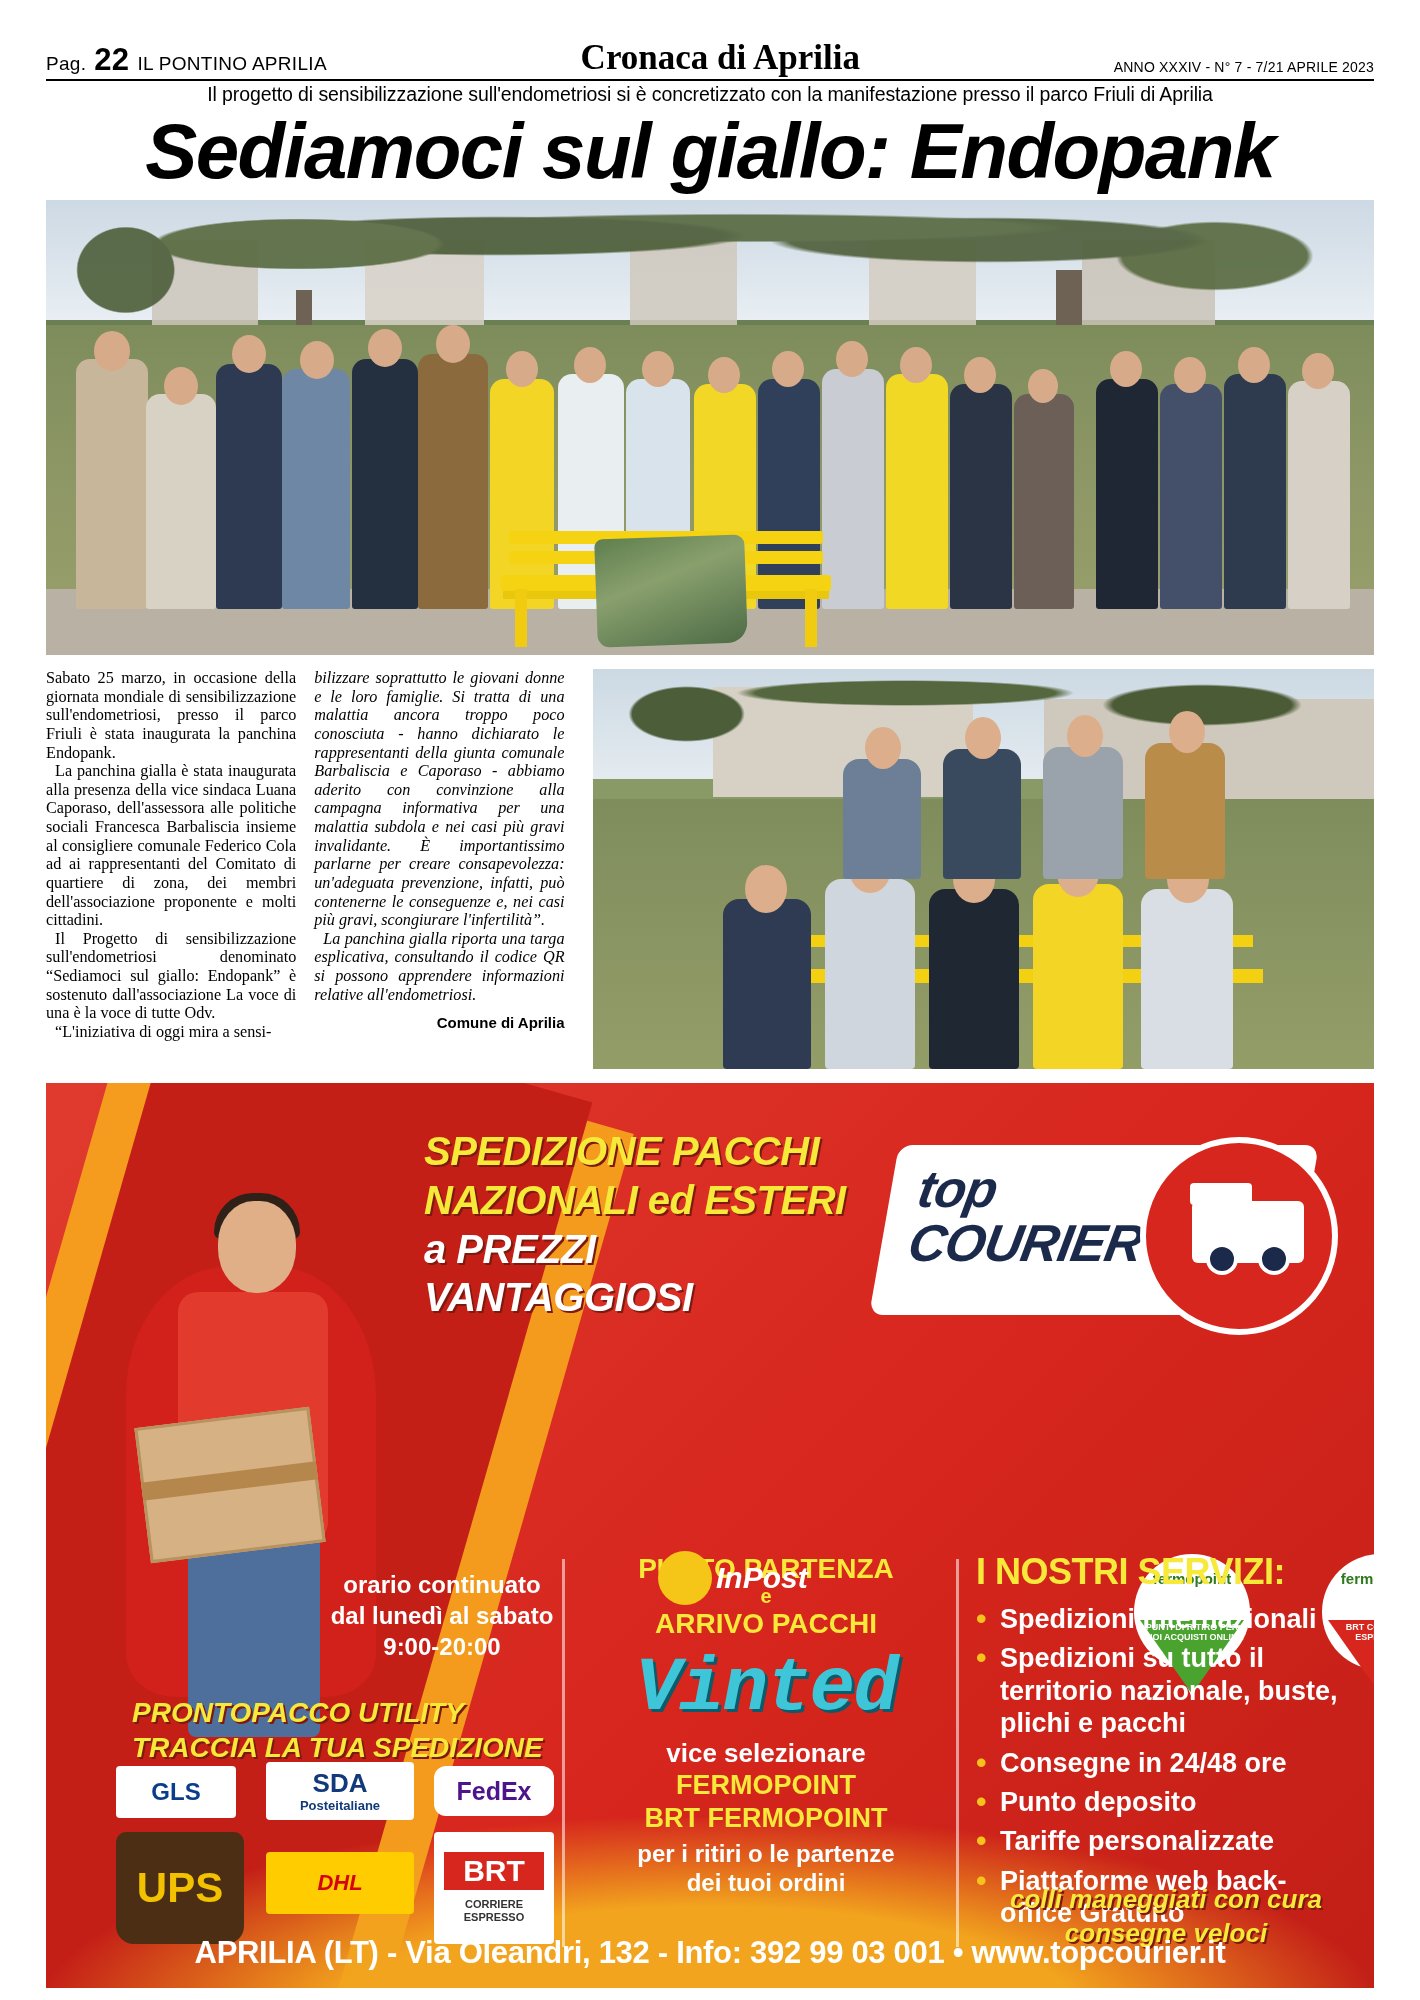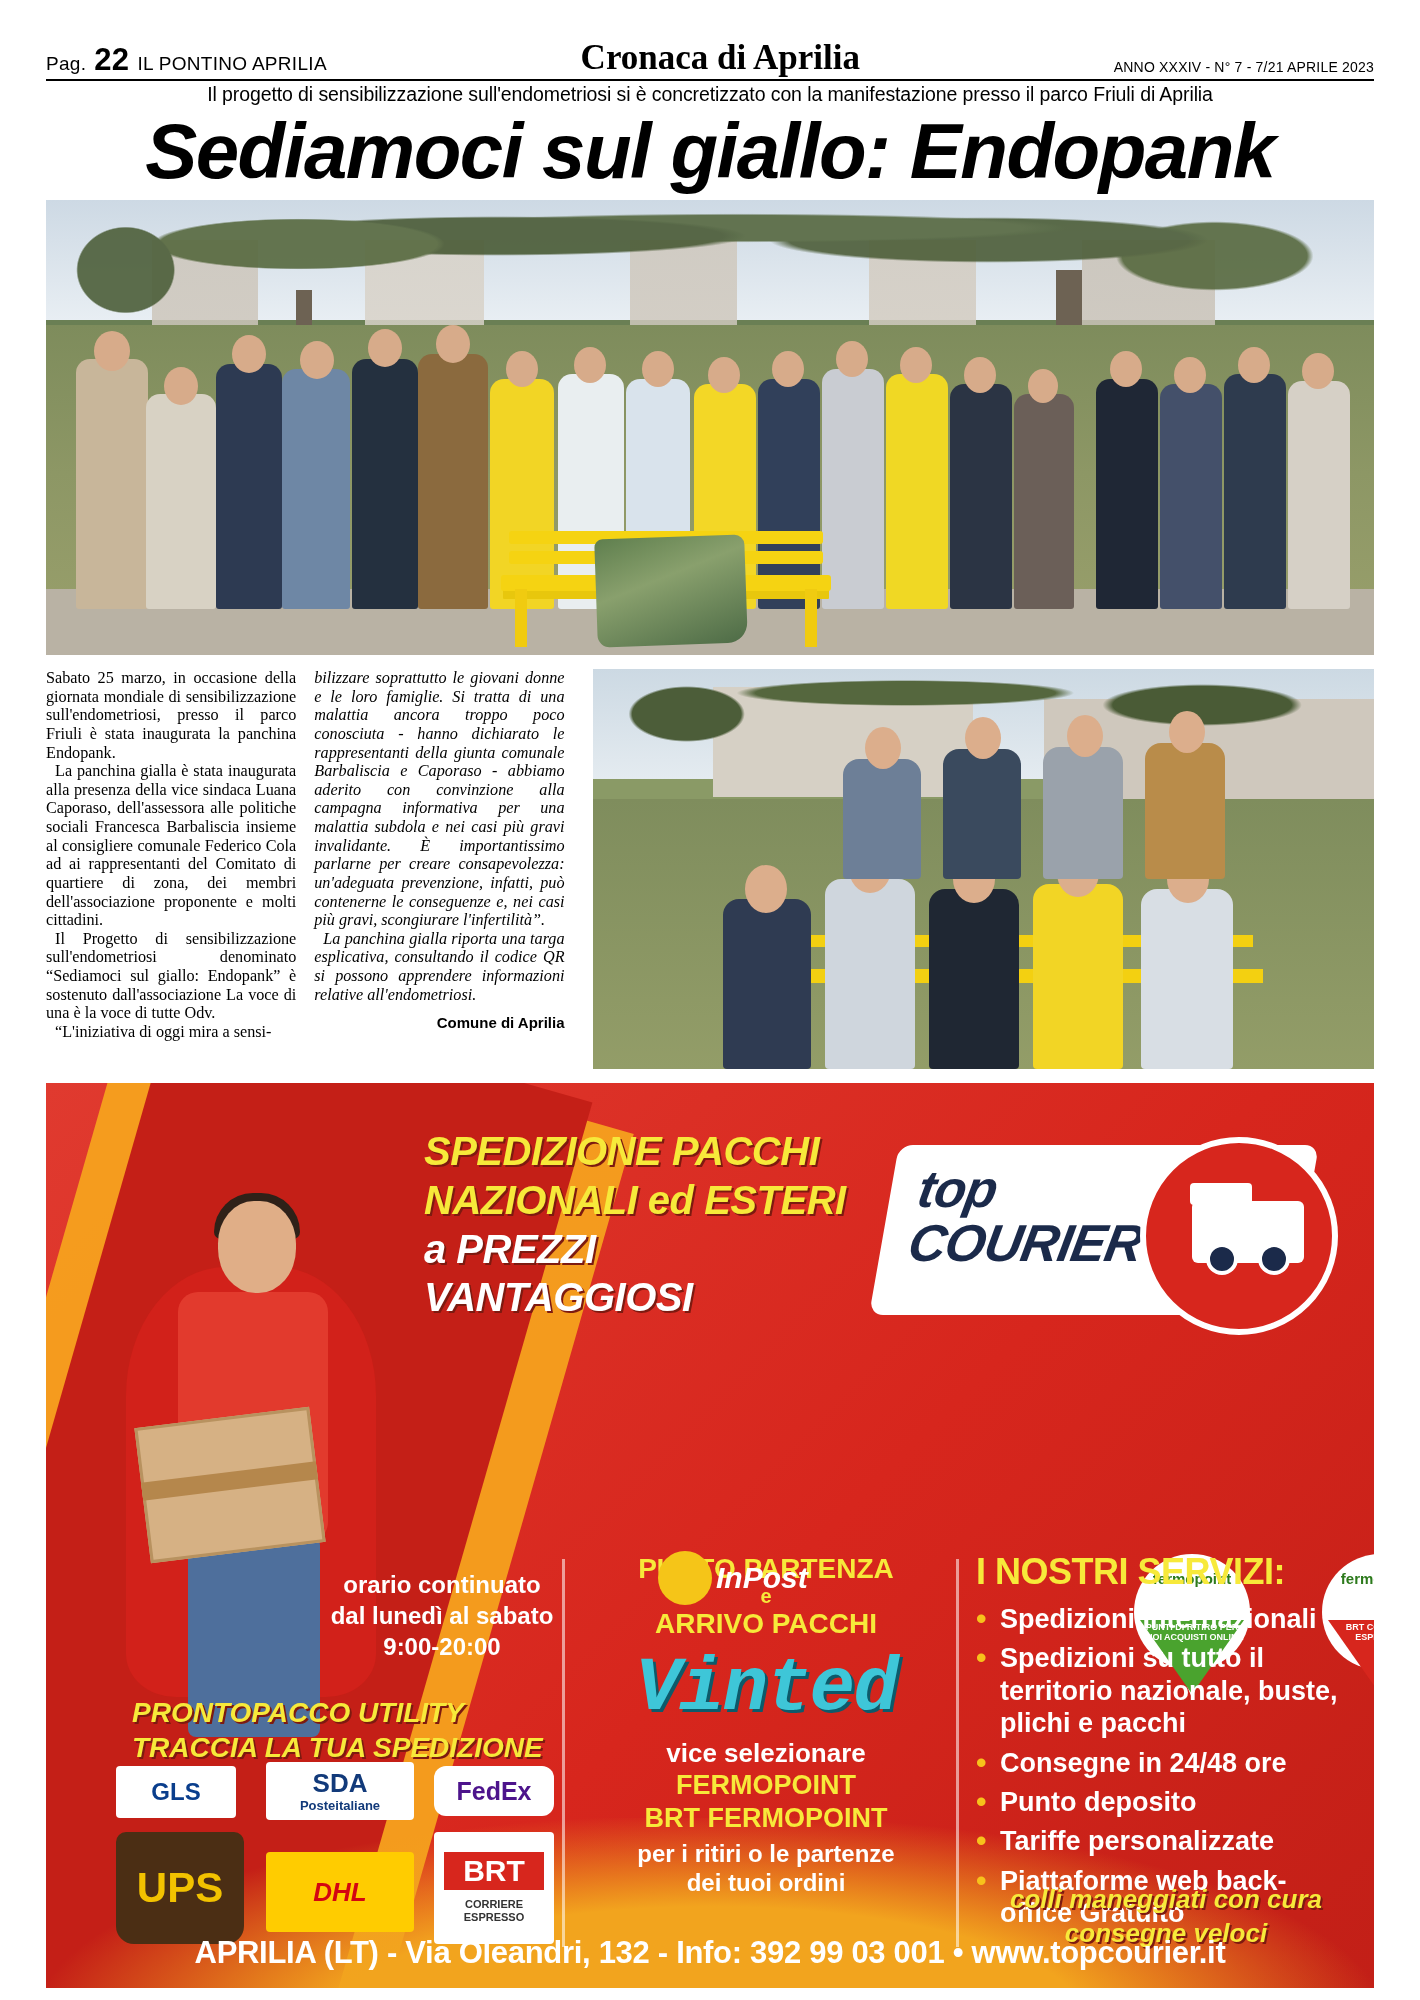--- a/index.html
+++ b/index.html
@@ -105,21 +105,21 @@
 
   .ad .orario{position:absolute;left:276px;top:486px;width:240px;text-align:center;color:#fff;font-weight:bold;font-size:24px;line-height:1.3;}
   .ad .pront{position:absolute;left:86px;top:612px;width:430px;}
   .ad .pront div{font-weight:bold;font-style:italic;font-size:28px;color:#f7e93a;text-shadow:2px 2px 0 #7d1a10;line-height:1.25;}
   .ad .logos{position:absolute;left:70px;top:658px;width:440px;height:180px;margin-top:25px;}
   .ad .lg{position:absolute;background:#fff;border-radius:4px;display:flex;align-items:center;justify-content:center;font-weight:bold;}
   .ad .lg.gls{left:0;top:0;width:120px;height:52px;color:#0a3e8c;font-size:24px;}
   .ad .lg.sda{left:150px;top:-4px;width:148px;height:58px;color:#123a7a;font-size:26px;flex-direction:column;line-height:1;}
   .ad .lg.fedex{left:318px;top:0;width:120px;height:50px;color:#4d148c;font-size:25px;border-radius:12px;}
   .ad .lg.ups{left:0;top:66px;width:128px;height:112px;background:#4b2e14;color:#f2c200;font-size:42px;border-radius:10px 10px 18px 18px;}
-  .ad .lg.dhl{left:150px;top:86px;width:148px;height:80px;background:#fc0;color:#d40511;font-size:26px;font-style:italic;}
+  .ad .lg.dhl{left:150px;top:86px;width:148px;height:62px;background:#fc0;color:#d40511;font-size:22px;font-style:italic;}
   .ad .lg.brt{left:318px;top:66px;width:120px;height:112px;flex-direction:column;}
   .ad .lg.brt .b1{background:#d7261d;color:#fff;font-size:30px;width:100px;text-align:center;padding:2px 0;}
   .ad .lg.brt .b2{color:#333;font-size:11px;margin-top:8px;line-height:1.2;text-align:center;}
 
   .ad .vsep{position:absolute;top:476px;width:3px;height:388px;background:rgba(255,255,255,.55);}
 
   .ad .mid-col{position:absolute;left:540px;top:470px;width:360px;text-align:center;color:#fff;}
   .ad .mid-col .pp{font-weight:bold;font-size:28px;color:#f7e93a;line-height:1.15;}
   .ad .mid-col .pp .e{font-size:20px;display:block;}
   .ad .inpost{position:absolute;left:612px;top:462px;width:160px;height:70px;}

